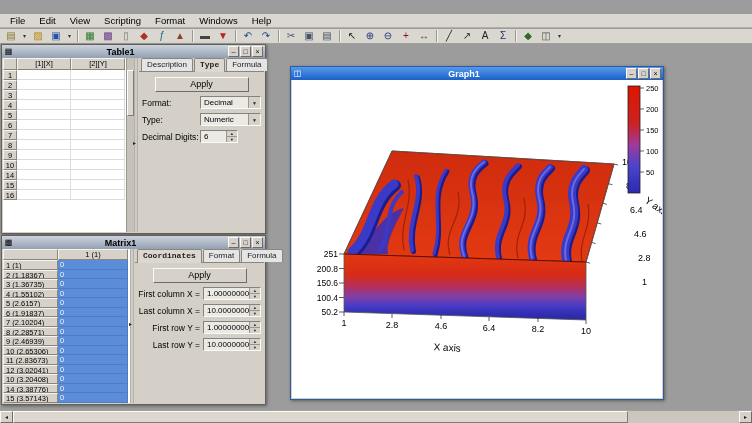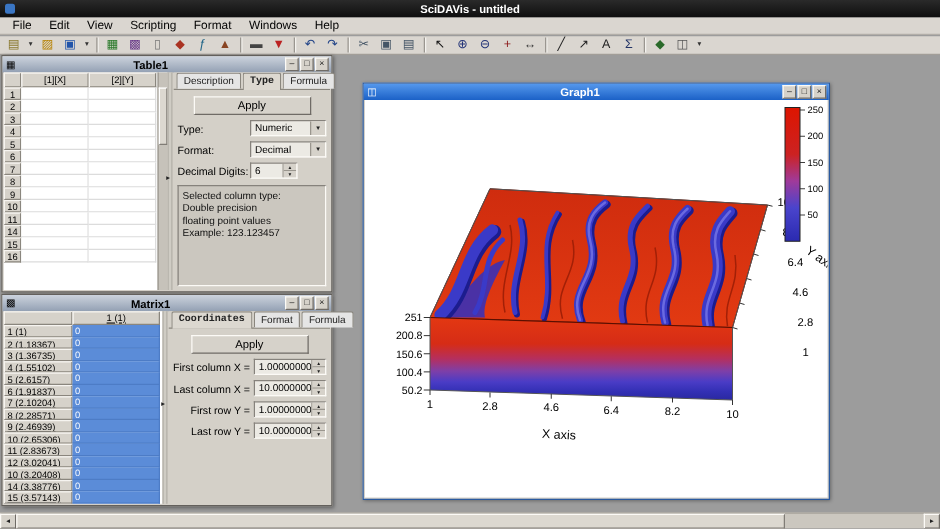--- a/index.html
+++ b/index.html
@@ -80,21 +80,21 @@
   .spinbtns span:first-child{border-bottom:1px solid #9a968e;}
   .infobox{position:absolute;left:3px;right:3px;top:90px;bottom:3px;background:#cbc7bf;
            border:1px solid;border-color:#86827c #fcfaf6 #fcfaf6 #86827c;padding:3px 3px;
            font-size:8px;line-height:10px;color:#101010;}
 
   
   .mgrid{position:absolute;left:1px;top:13px;width:127px;bottom:1px;background:#fff;overflow:hidden;}
   .mrow{display:flex;height:9.5px;}
   .mrow.mhr{height:11px;}
   .mh{flex:0 0 55px;background:#d6d2ca;border:1px solid;border-color:#f6f4f0 #8a867e #8a867e #f6f4f0;
-      font-size:7.5px;line-height:9px;padding-left:2px;overflow:hidden;white-space:nowrap;text-decoration:underline;}
+      font-size:7.5px;line-height:9px;padding-left:2px;overflow:hidden;white-space:nowrap;}
   .mh.colh{flex:0 0 70px;text-align:center;padding-left:0;}
   .md{flex:0 0 70px;background:#5b8cd8;color:#f4f8ff;font-size:7.5px;line-height:9px;padding-left:2px;
       border-bottom:1px solid #4d7cc6;border-right:1px solid #4d7cc6;}
 
   
   .gbody{position:absolute;top:13px;left:1px;right:1px;bottom:1px;background:#fff;}
   .gbody svg{display:block;width:100%;height:100%;}
   svg text{font-family:"Liberation Sans",sans-serif;}
 
   
@@ -103,24 +103,20 @@
         border-color:#fcfaf6 #6f6b66 #6f6b66 #fcfaf6;font-size:5px;line-height:10px;text-align:center;color:#222;}
   .sbtn.left{left:0;} .sbtn.right{right:0;}
   .sthumb{position:absolute;left:13px;top:0;width:615px;height:12px;background:#dcd8d0;
           border:1px solid;border-color:#fcfaf6 #807c76 #807c76 #fcfaf6;}
 </style>
 </head>
 <body>
 
 <div class="app">
 
-  <div class="titlebar">
-    <span class="appicon"></span>
-    <span class="tb-title">SciDAVis - untitled</span>
-  </div>
 
   <div class="menubar" id="menubar">
       <span class="menu-item">File</span>
       <span class="menu-item">Edit</span>
       <span class="menu-item">View</span>
       <span class="menu-item">Scripting</span>
       <span class="menu-item">Format</span>
       <span class="menu-item">Windows</span>
       <span class="menu-item">Help</span>
     </div>
@@ -227,25 +223,20 @@
             <span class="tc th c0">9</span>
             <span class="tc cell c1"></span>
             <span class="tc cell c1"></span>
           </div>
           <div class="trow">
             <span class="tc th c0">10</span>
             <span class="tc cell c1"></span>
             <span class="tc cell c1"></span>
           </div>
           <div class="trow">
-            <span class="tc th c0">11</span>
-            <span class="tc cell c1"></span>
-            <span class="tc cell c1"></span>
-          </div>
-          <div class="trow">
             <span class="tc th c0">14</span>
             <span class="tc cell c1"></span>
             <span class="tc cell c1"></span>
           </div>
           <div class="trow">
             <span class="tc th c0">15</span>
             <span class="tc cell c1"></span>
             <span class="tc cell c1"></span>
           </div>
           <div class="trow">
@@ -261,48 +252,42 @@
         <span class="split-arrow">▸</span>
       </div>
       <div class="tpanel" style="left:137px;">
         <div class="tabs" id="table1-tabs">
             <span class="tab">Description</span>
             <span class="tab sel">Type</span>
             <span class="tab">Formula</span>
           </div>
         <div class="btn">Apply</div>
         <div class="frow">
+          <span class="flabel">Format:</span>
+          <span class="combo">
+            <span class="cval">Decimal</span>
+            <span class="cabtn">▼</span>
+          </span>
+        </div>
+        <div class="frow">
           <span class="flabel">Type:</span>
           <span class="combo">
             <span class="cval">Numeric</span>
-            <span class="cabtn">▼</span>
-          </span>
-        </div>
-        <div class="frow">
-          <span class="flabel">Format:</span>
-          <span class="combo">
-            <span class="cval">Decimal</span>
             <span class="cabtn">▼</span>
           </span>
         </div>
         <div class="frow">
           <span class="flabel">Decimal Digits:</span>
           <span class="spinbox small">
             <span class="cval">6</span>
             <span class="spinbtns">
                 <span>▴</span>
                 <span>▾</span>
               </span>
           </span>
-        </div>
-        <div class="infobox">
-          <div>Selected column type:</div>
-          <div>Double precision</div>
-          <div>floating point values</div>
-          <div>Example: 123.123457</div>
         </div>
       </div>
     </div>
 
     <div class="win" style="left:1px;top:191px;width:265px;height:170px;">
       <div class="wtitle inactive">
         <span class="wicon">▩</span>
         <span class="wtext">Matrix1</span>
         <span class="wbtns">
           <span class="wbtn">–</span>

